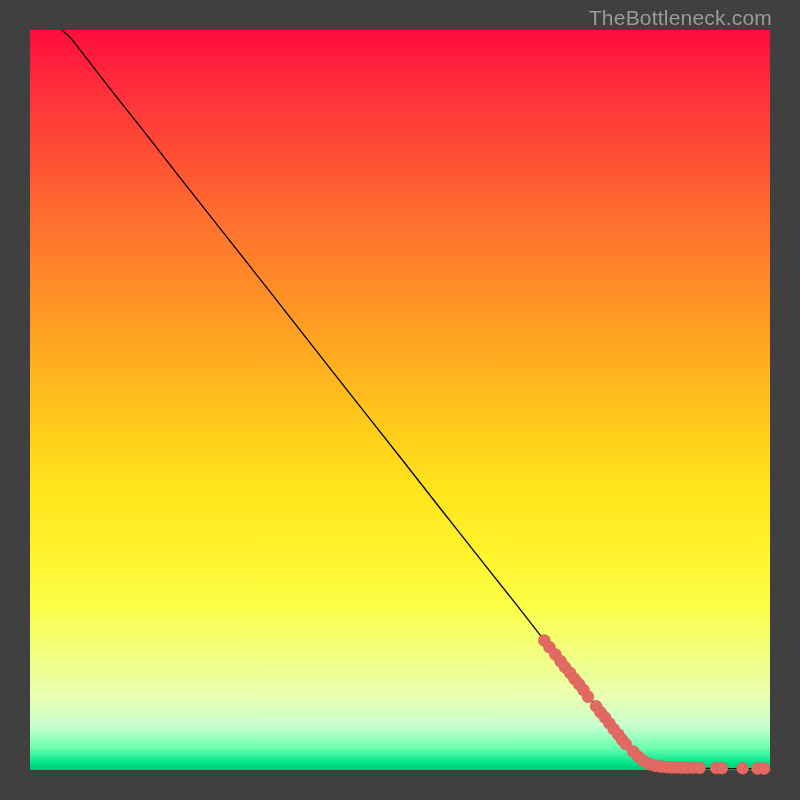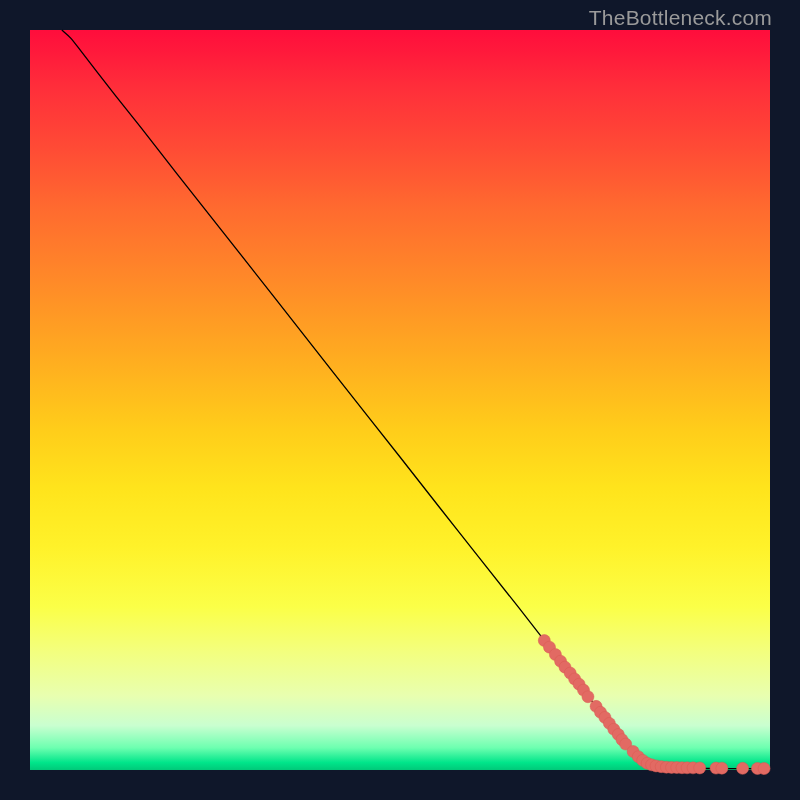--- a/index.html
+++ b/index.html
@@ -8,21 +8,21 @@
     width: 800px;
     height: 800px;
     background: #000;
     overflow: hidden;
     font-family: Arial, Helvetica, sans-serif;
   }
   .stage {
     position: relative;
     width: 800px;
     height: 800px;
-    background: #0f172a;
+    background: #404040;
   }
   .gradient {
     position: absolute;
     left: 30px;
     top: 30px;
     width: 740px;
     height: 740px;
     
     background: linear-gradient(to bottom,
       #ff0d3c 0%,

